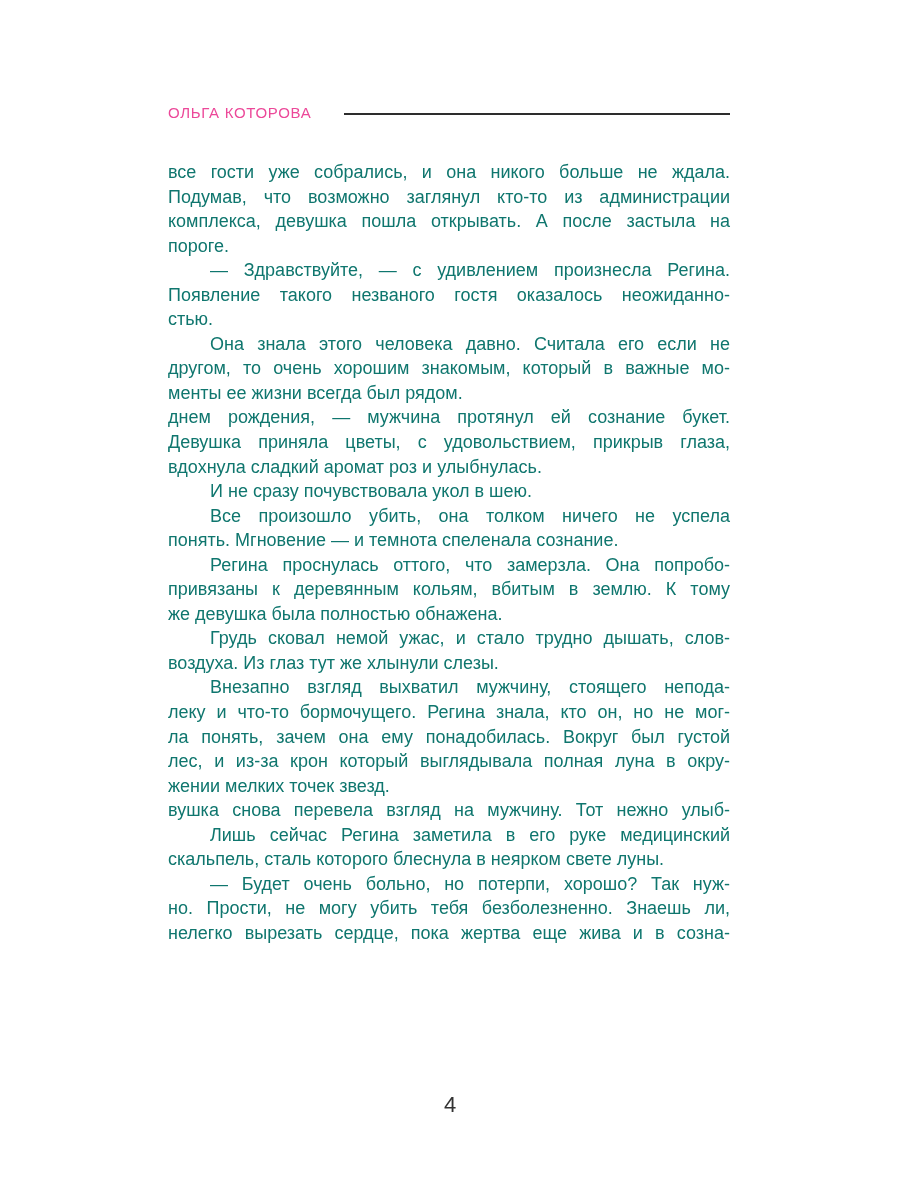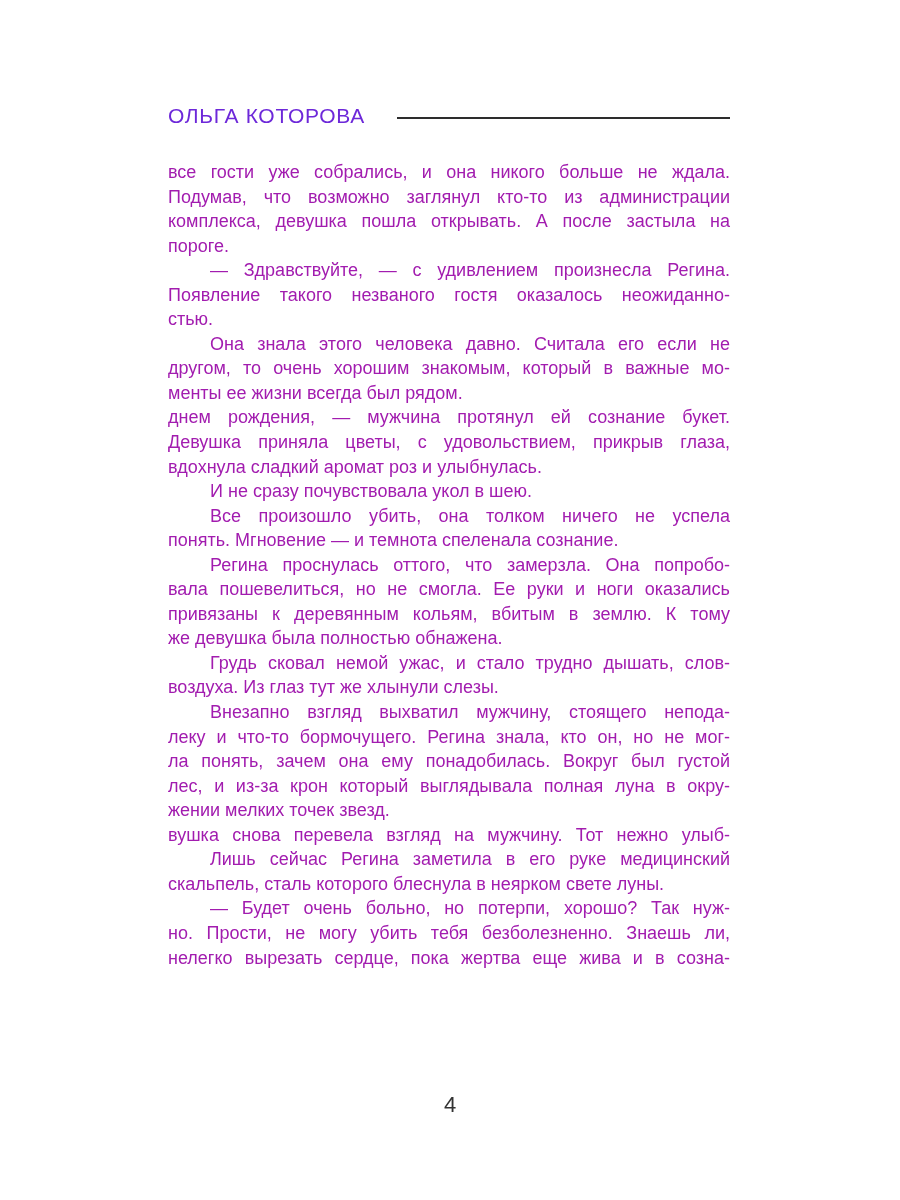--- a/index.html
+++ b/index.html
@@ -18,42 +18,42 @@
   }
   .header-row {
     position: absolute;
     left: 168px;
     right: 170px;
     top: 104px;
     display: flex;
     align-items: center;
   }
   .author {
-    font-size: 21px;
+    font-size: 15px;
     letter-spacing: 0.7px;
-    color: #6d28d9;
+    color: #ec4899;
     white-space: nowrap;
     font-weight: 400;
   }
   .rule {
     flex: 1;
     height: 2px;
     background: #2d2d2d;
     margin-left: 32px;
     margin-top: 3px;
   }
   .text-block {
     position: absolute;
     left: 168px;
     top: 160px;
     width: 562px;
     font-size: 18px;
     line-height: 24.55px;
     font-weight: 400;
-    color: #a21caf;
+    color: #0f766e;
   }
   .line {
     text-align: justify;
     text-align-last: justify;
   }
   .line.left {
     text-align-last: left;
   }
   .line.indent {
     text-indent: 42px;
@@ -89,21 +89,20 @@
       <div class="line indent">Она знала этого человека давно. Считала его если не</div>
       <div class="line">другом, то очень хорошим знакомым, который в важные мо-</div>
       <div class="line left">менты ее жизни всегда был рядом.</div>
       <div class="line">днем рождения, — мужчина протянул ей сознание букет.</div>
       <div class="line">Девушка приняла цветы, с удовольствием, прикрыв глаза,</div>
       <div class="line left">вдохнула сладкий аромат роз и улыбнулась.</div>
       <div class="line indent left">И не сразу почувствовала укол в шею.</div>
       <div class="line indent">Все произошло убить, она толком ничего не успела</div>
       <div class="line left">понять. Мгновение — и темнота спеленала сознание.</div>
       <div class="line indent">Регина проснулась оттого, что замерзла. Она попробо-</div>
-      <div class="line">вала пошевелиться, но не смогла. Ее руки и ноги оказались</div>
       <div class="line">привязаны к деревянным кольям, вбитым в землю. К тому</div>
       <div class="line left">же девушка была полностью обнажена.</div>
       <div class="line indent">Грудь сковал немой ужас, и стало трудно дышать, слов-</div>
       <div class="line left">воздуха. Из глаз тут же хлынули слезы.</div>
       <div class="line indent">Внезапно взгляд выхватил мужчину, стоящего непода-</div>
       <div class="line">леку и что-то бормочущего. Регина знала, кто он, но не мог-</div>
       <div class="line">ла понять, зачем она ему понадобилась. Вокруг был густой</div>
       <div class="line">лес, и из-за крон который выглядывала полная луна в окру-</div>
       <div class="line left">жении мелких точек звезд.</div>
       <div class="line">вушка снова перевела взгляд на мужчину. Тот нежно улыб-</div>

